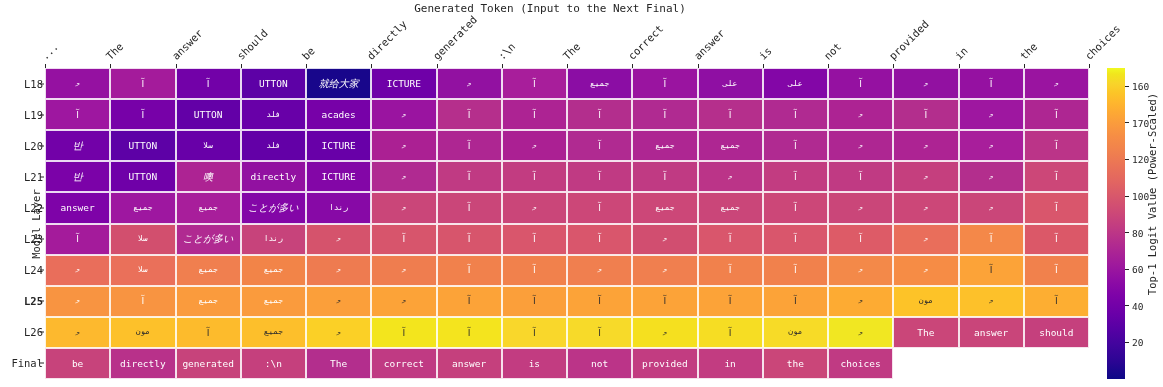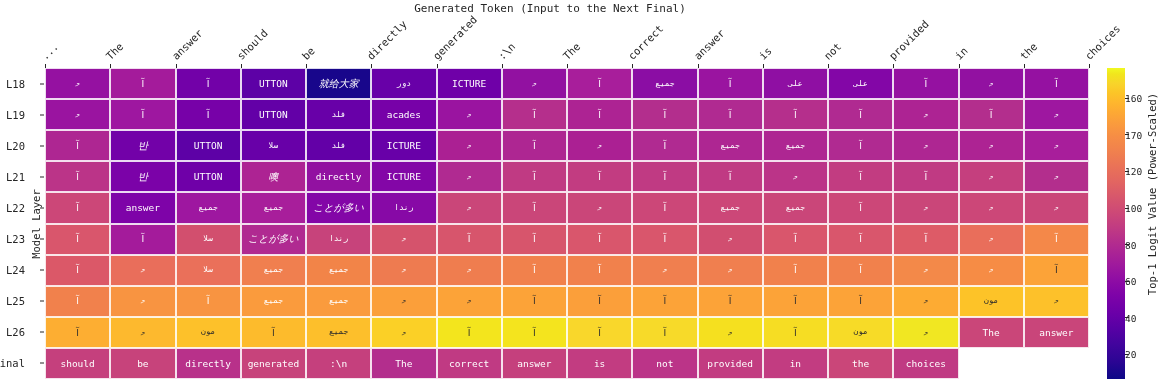--- a/index.html
+++ b/index.html
@@ -79,21 +79,21 @@
   }
   .cell-text.tiny {
     font-size: 8px;
   }
 
   
   .ytick {
     position: absolute;
     right: 100%;
     transform: translateY(-50%);
-    padding-right: 20px;
+    padding-right: 2px;
     font-size: 10.5px;
     color: #262626;
     white-space: nowrap;
     text-align: right;
   }
   .ytick::after {
     content: "";
     position: absolute;
     right: 1px;
     top: 50%;
@@ -176,21 +176,21 @@
       #f1e51d 98%,
       #f0f921 100%);
   }
   .cbtick {
     position: absolute;
     left: 18px;
     transform: translateY(-50%);
     font-size: 9.5px;
     color: #262626;
     white-space: nowrap;
-    margin-top: 12px;
+    padding-left: 7px;
   }
   .cbtick::before {
     content: "";
     position: absolute;
     left: 0;
     top: 50%;
     width: 4px;
     height: 1px;
     background: #262626;
     transform: translateY(-50%);
@@ -216,21 +216,21 @@
   <div id="axes">
     <div id="ylabel">Model Layer</div>
     <div id="yticks">
         <div class="ytick" style="top: 5%;">L18</div>
         <div class="ytick" style="top: 15%;">L19</div>
         <div class="ytick" style="top: 25%;">L20</div>
         <div class="ytick" style="top: 35%;">L21</div>
         <div class="ytick" style="top: 45%;">L22</div>
         <div class="ytick" style="top: 55%;">L23</div>
         <div class="ytick" style="top: 65%;">L24</div>
-        <div class="ytick" style="top: 75%;">L25</div>
+        <div class="ytick" style="top: 75%; font-weight: bold;">L25</div>
         <div class="ytick" style="top: 85%;">L26</div>
         <div class="ytick" style="top: 95%;">Final</div>
       </div>
     <div id="xticks">
         <div class="xtick-wrap" style="left: 0%;">
           <div class="xtick-mark"></div>
           <div class="xtick-label">...</div>
         </div>
         <div class="xtick-wrap" style="left: 6.25%;">
           <div class="xtick-mark"></div>
@@ -305,23 +305,20 @@
           <span class="cell-text light">آ</span>
         </div>
         <div class="cell" style="background: rgb(114, 1, 168);">
           <span class="cell-text light">آ</span>
         </div>
         <div class="cell" style="background: rgb(93, 1, 166);">
           <span class="cell-text light">UTTON</span>
         </div>
         <div class="cell" style="background: rgb(24, 6, 139);">
           <span class="cell-text light cjk">就给大家</span>
-        </div>
-        <div class="cell" style="background: rgb(104, 0, 168);">
-          <span class="cell-text light tiny">دور</span>
         </div>
         <div class="cell" style="background: rgb(111, 0, 168);">
           <span class="cell-text light">ICTURE</span>
         </div>
         <div class="cell" style="background: rgb(146, 17, 161);">
           <span class="cell-text light">މ</span>
         </div>
         <div class="cell" style="background: rgb(168, 30, 155);">
           <span class="cell-text light">آ</span>
         </div>

